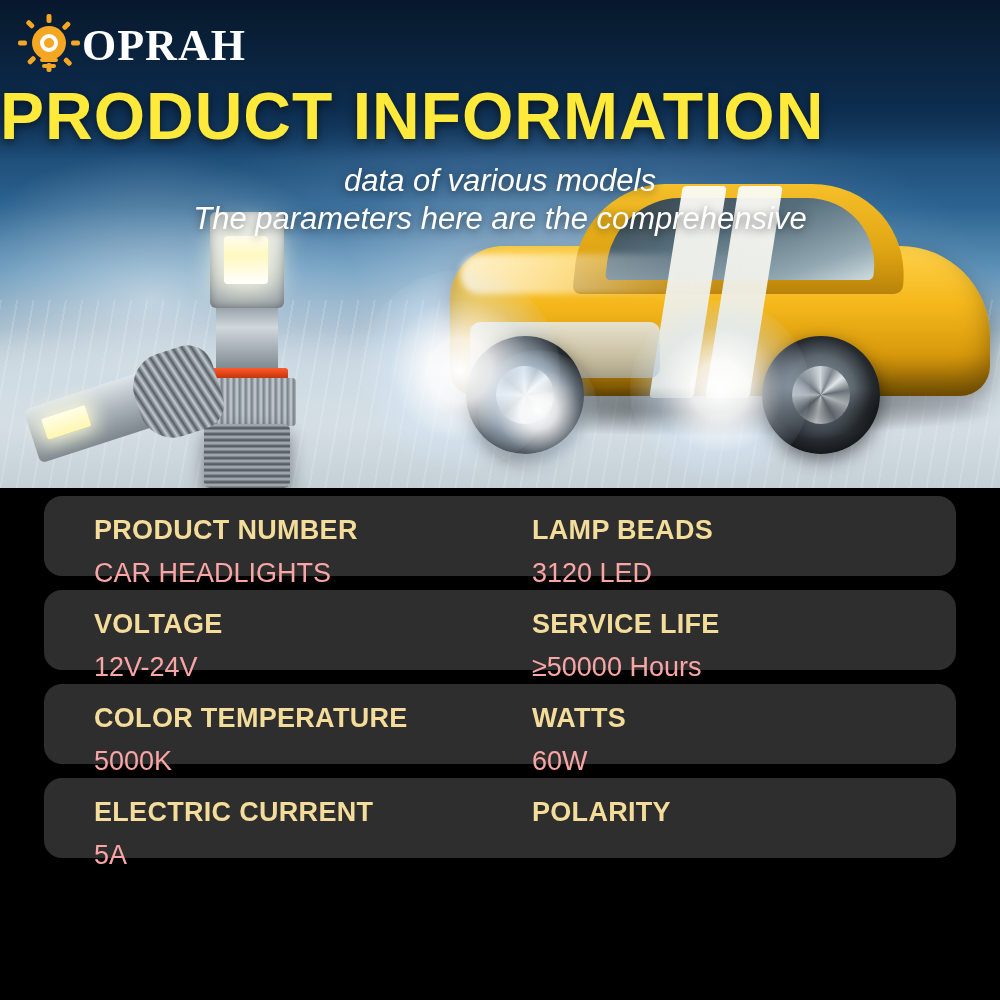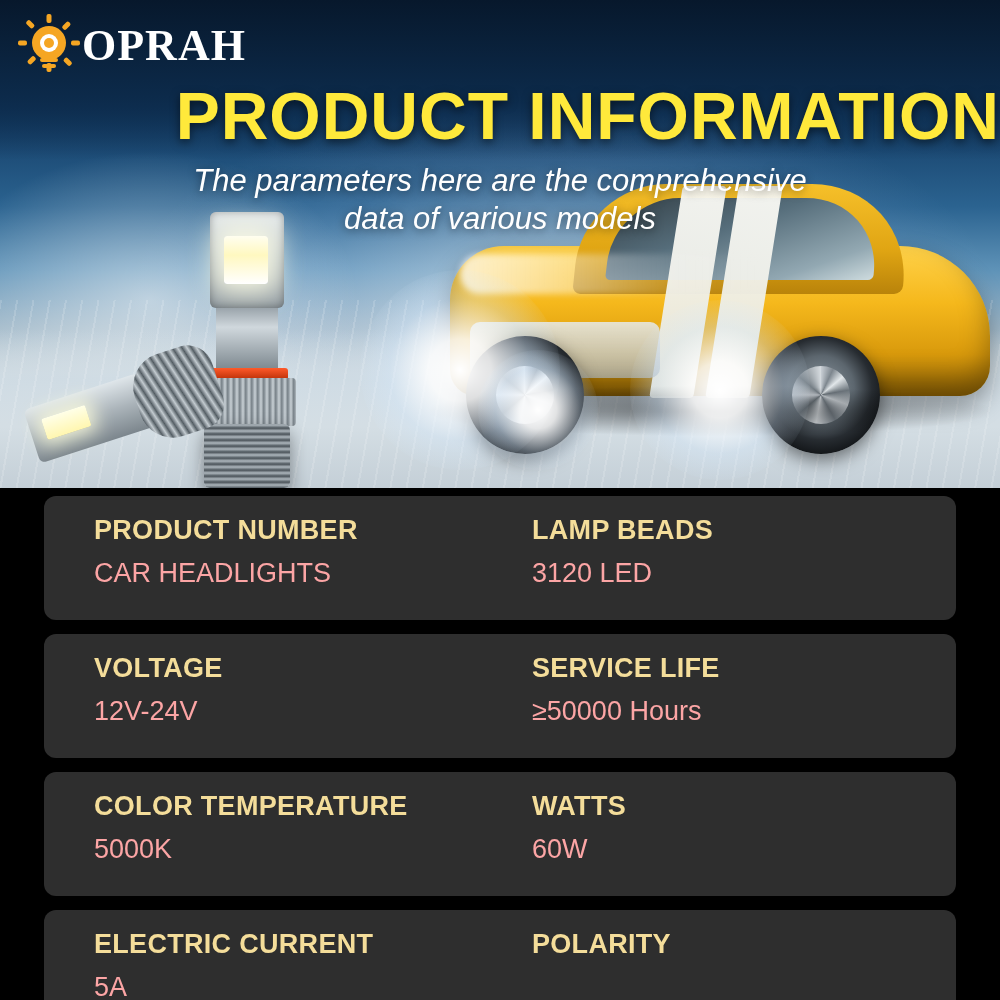--- a/index.html
+++ b/index.html
@@ -163,21 +163,21 @@
   .logo { position: absolute; left: 18px; top: 12px; width: 260px; height: 64px; }
   .logo-mark { position: absolute; left: 0; top: 2px; width: 62px; height: 62px; }
   .logo-text {
     position: absolute; left: 64px; top: 8px;
     font-size: 44px; font-weight: 700; letter-spacing: 1px;
     color: #ffffff;
     font-family: Liberation Serif, serif;
   }
   .title {
     position: absolute; left: 0; top: 78px; width: 1000px;
-    text-align: right;
+    text-align: left;
     font-size: 66px; font-weight: 700; letter-spacing: 1px;
     color: #ffe93b;
     text-shadow: 0 3px 10px rgba(0,0,0,0.55);
     font-family: "Liberation Sans", sans-serif;
   }
   .subtitle {
     position: absolute; left: 120px; top: 162px; width: 760px;
     text-align: center;
     font-size: 31px; font-style: italic; font-weight: 400;
     color: #ffffff; line-height: 1.22;
@@ -188,22 +188,22 @@
   
   .specs {
     position: absolute; left: 0; top: 488px; width: 1000px; height: 512px;
     background: #000;
     padding: 8px 44px 10px 44px;
   }
   .spec-row {
     position: relative;
     display: flex;
     background: #2e2e2e;
-    border-radius: 12px;
-    height: 124px;
+    border-radius: 18px;
+    height: 80px;
     margin-bottom: 14px;
     padding: 18px 0 0 0;
   }
   .spec-cell { width: 50%; padding-left: 50px; }
   .spec-cell.right { padding-left: 32px; }
   .spec-label {
     color: #f4dd9a;
     font-size: 27px;
     font-weight: 700;
     letter-spacing: 0.3px;
@@ -285,22 +285,22 @@
           </g>
           <circle cx="31" cy="29" r="9" fill="#ffffff"></circle>
           <circle cx="31" cy="29" r="5" fill="#f5a623"></circle>
         </svg>
       </span>
       <span class="logo-text">OPRAH</span>
     </div>
 
     <div class="title">PRODUCT INFORMATION</div>
     <div class="subtitle">
+      <div>data of various models</div>
       <div>The parameters here are the comprehensive</div>
-      <div>data of various models</div>
     </div>
   </div>
 
   <div class="specs">
 
     <div class="spec-row">
       <div class="spec-cell">
         <div class="spec-label">PRODUCT NUMBER</div>
         <div class="spec-value">CAR HEADLIGHTS</div>
       </div>

